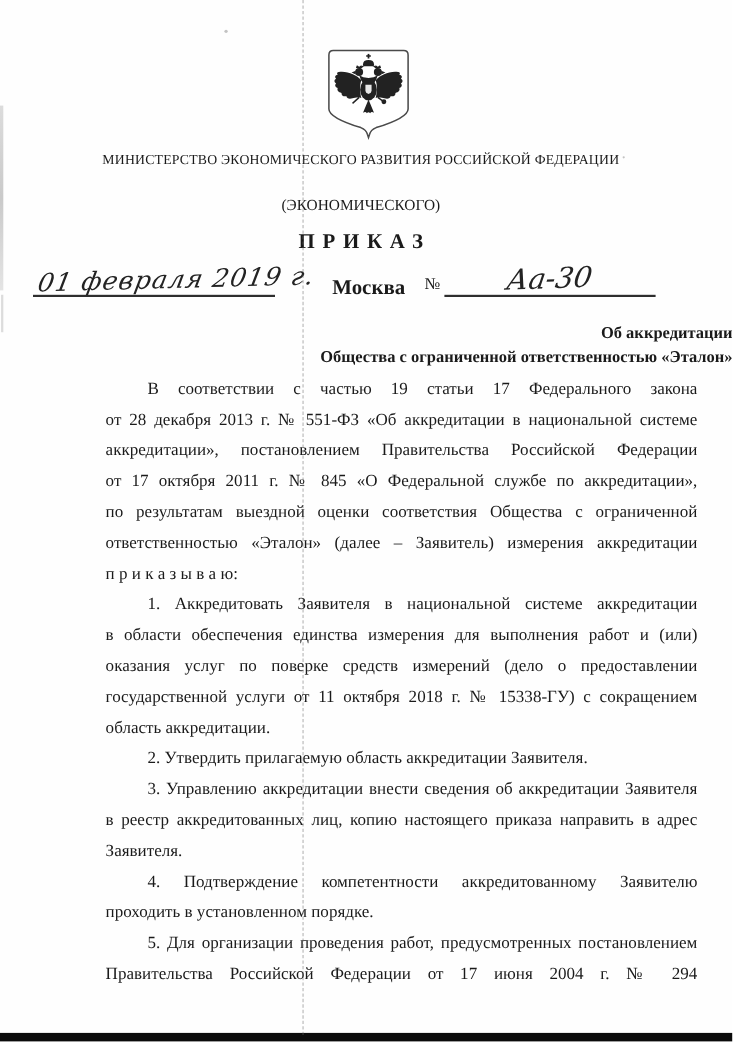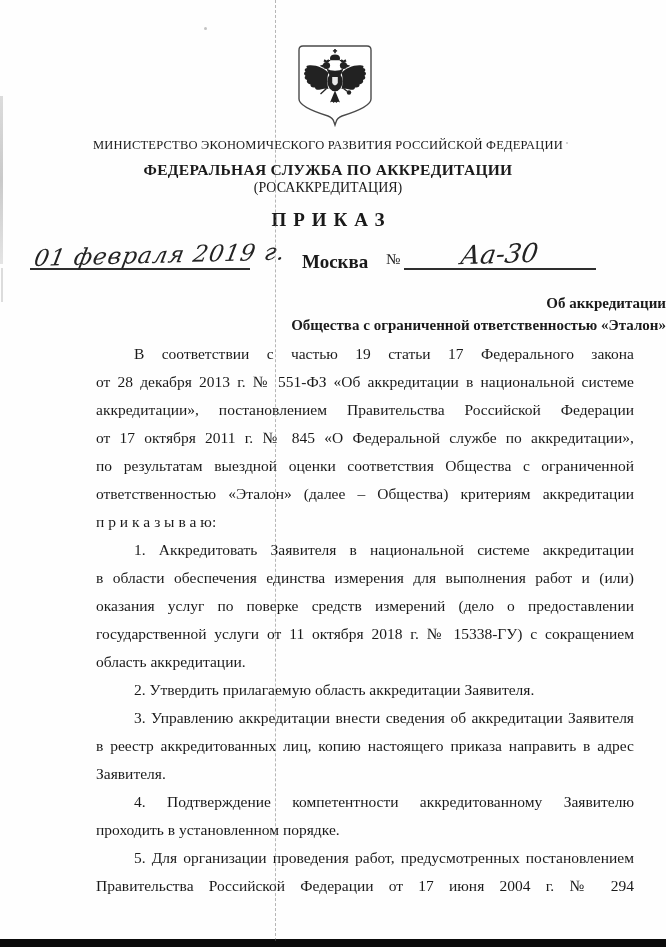--- a/index.html
+++ b/index.html
@@ -85,22 +85,21 @@
         <path d="M39 46.5 L34 58.5 Q36.5 57 37.5 59 Q39 57 40.5 59 Q41.6 57 44 58.5 L39 46.5 Z"></path>
         <path d="M30.5 44.5 L24.5 50" stroke="#222" stroke-width="1.3" fill="none"></path>
         <path d="M47.5 44.5 L51.5 47.5" stroke="#222" stroke-width="1.3" fill="none"></path>
         <circle cx="53" cy="48.5" r="2.2"></circle>
       </g>
       <path d="M36.2 33 h5.6 v5.6 q0 2 -2.8 2.9 q-2.8 -.9 -2.8 -2.9 z" fill="#ffffff" opacity=".9"></path>
     </svg>
   </div>
 
   <div class="hline ministry">МИНИСТЕРСТВО ЭКОНОМИЧЕСКОГО РАЗВИТИЯ РОССИЙСКОЙ ФЕДЕРАЦИИ</div>
-  <div class="hline agency">ФЕДЕРАЛЬНАЯ СЛУЖБА ПО АККРЕДИТАЦИИ</div>
-  <div class="hline agency-short">(РОСАККРЕДИТАЦИЯ)</div>
+  <div class="hline agency-short">(ЭКОНОМИЧЕСКОГО)</div>
   <div class="hline doc-type">ПРИКАЗ</div>
 
   <div class="date-field">
     <span class="hand date-hand">01 февраля 2019 г.</span>
   </div>
   <div class="city">Москва</div>
   <div class="num-sign">№</div>
   <div class="num-field">
     <span class="hand num-hand">Аа-30</span>
   </div>
@@ -109,21 +108,21 @@
     <div>Об аккредитации</div>
     <div>Общества с ограниченной ответственностью «Эталон»</div>
   </div>
 
   <main class="body-text">
       <div class="body-line indent">В соответствии с частью 19 статьи 17 Федерального закона</div>
       <div class="body-line">от 28 декабря 2013 г. № 551-ФЗ «Об аккредитации в национальной системе</div>
       <div class="body-line">аккредитации», постановлением Правительства Российской Федерации</div>
       <div class="body-line">от 17 октября 2011 г. № 845 «О Федеральной службе по аккредитации»,</div>
       <div class="body-line">по результатам выездной оценки соответствия Общества с ограниченной</div>
-      <div class="body-line">ответственностью «Эталон» (далее – Общества) критериям аккредитации</div>
+      <div class="body-line">ответственностью «Эталон» (далее – Заявитель) измерения аккредитации</div>
       <div class="body-line last">п р и к а з ы в а ю:</div>
       <div class="body-line indent">1. Аккредитовать Заявителя в национальной системе аккредитации</div>
       <div class="body-line">в области обеспечения единства измерения для выполнения работ и (или)</div>
       <div class="body-line">оказания услуг по поверке средств измерений (дело о предоставлении</div>
       <div class="body-line">государственной услуги от 11 октября 2018 г. № 15338-ГУ) с сокращением</div>
       <div class="body-line last">область аккредитации.</div>
       <div class="body-line indent last">2. Утвердить прилагаемую область аккредитации Заявителя.</div>
       <div class="body-line indent">3. Управлению аккредитации внести сведения об аккредитации Заявителя</div>
       <div class="body-line">в реестр аккредитованных лиц, копию настоящего приказа направить в адрес</div>
       <div class="body-line last">Заявителя.</div>

